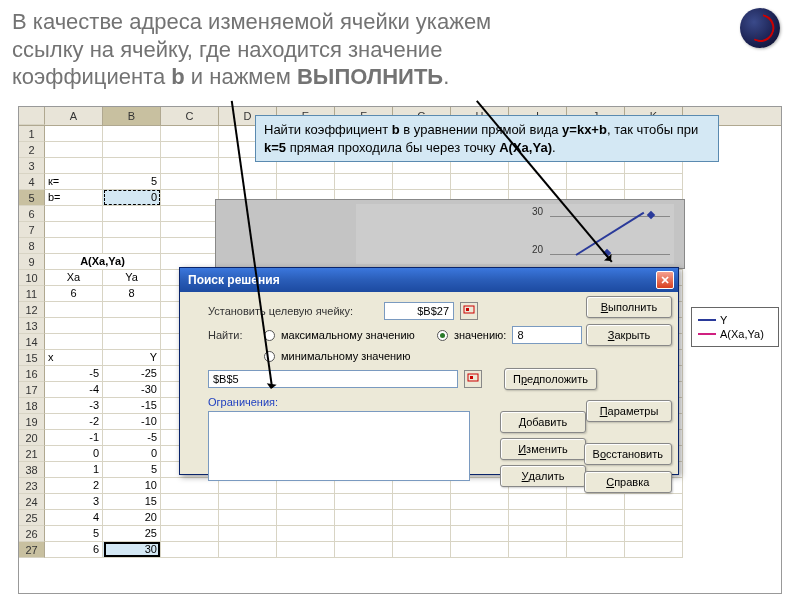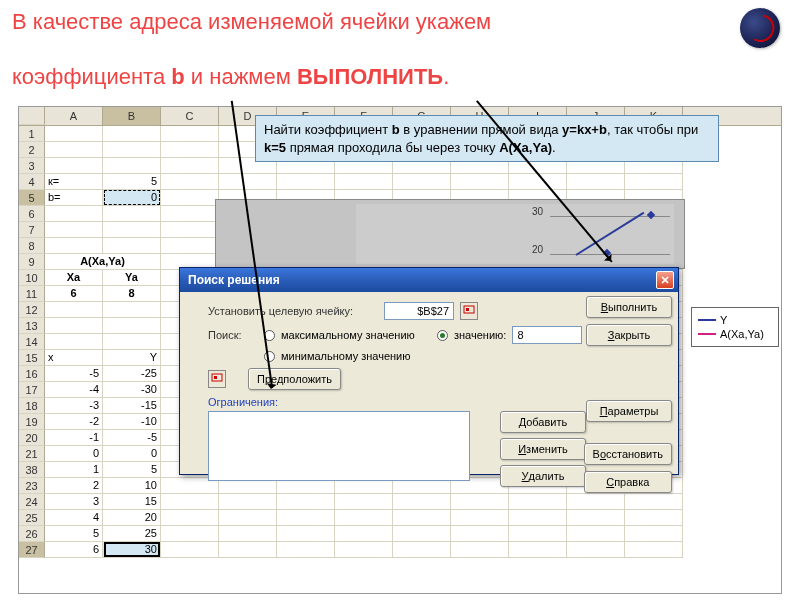--- a/index.html
+++ b/index.html
@@ -1,35 +1,35 @@
 <!DOCTYPE html>
 <html><head>
 <meta charset="utf-8">
 <style>
   * { box-sizing: border-box; margin: 0; padding: 0; }
   body { font-family: Arial, sans-serif; background: #fff; width: 800px; height: 600px; position: relative; overflow: hidden; }
   
-  .header-text { padding: 8px 12px 4px 12px; font-size: 22px; line-height: 1.25; color: #ef4444; }
+  .header-text { padding: 8px 12px 4px 12px; font-size: 22px; line-height: 1.25; color: #737373; }
   .header-text b { font-weight: bold; }
   
   .logo { position: absolute; top: 8px; right: 20px; width: 40px; height: 40px; border-radius: 50%; background: radial-gradient(circle at 35% 35%, #3a4a8a 0%, #1a2050 60%, #0a0a20 100%); box-shadow: 1px 1px 3px rgba(0,0,0,0.3); }
   .logo::after { content:""; position:absolute; top:8px; left:18px; width:14px; height:24px; border:2px solid #c00; border-left:none; border-radius:0 14px 14px 0; transform:rotate(20deg); }
   
   .sheet-area { position: absolute; top: 106px; left: 18px; right: 18px; bottom: 6px; border: 1px solid #999; background: #fff; font-size: 12px; }
   
   .colheads { display:flex; background:#e8e4d8; border-bottom:1px solid #b0a890; }
   .rowhead { width:26px; text-align:center; background:#e8e4d8; border-right:1px solid #b0a890; border-bottom:1px solid #d8d4c4; font-size:11px; line-height:16px; color:#333; }
   .ch { width:58px; text-align:center; border-right:1px solid #b0a890; font-size:11px; line-height:18px; color:#333; }
   .ch.sel { background:#c8c0a0; }
   
   .rows { }
   .row { display:flex; height:16px; }
   .cell { width:58px; border-right:1px solid #d8d4c4; border-bottom:1px solid #d8d4c4; padding:0 3px; text-align:right; font-size:11px; line-height:15px; }
   .cell.l { text-align:left; }
-  .cell.c { text-align:center;font-weight:bold; }
+  .cell.c { text-align:center; }
   .cell.bold { font-weight:bold; }
   .rowhead.sel { background:#c8c0a0; }
   .row.hl .cell.bcol { background:#d4e8f4; }
   
   .marquee { position:absolute; border:1.5px dashed #000; pointer-events:none; }
   
   .task-box { position:absolute; background:#d4e8f4; border:1px solid #5a8ab0; padding:5px 8px; font-size:13px; line-height:1.35; }
   .task-box b { font-weight:bold; }
   
   .chart-bg { position:absolute; background:#c4c4c4; border:1px solid #888; }
@@ -61,21 +61,21 @@
   .mid-btns { display:flex; flex-direction:column; gap:5px; }
   
   .arrow-line { position:absolute; background:#000; height:1.5px; transform-origin:left center; pointer-events:none; }
   .arrow-head { position:absolute; width:0; height:0; border:5px solid transparent; pointer-events:none; }
 </style>
 </head>
 <body>
 
 <div class="header-text">
   <span>В качестве адреса изменяемой ячейки укажем</span><br>
-  <br>
+  <span>ссылку на ячейку, где находится значение</span><br>
   <span>коэффициента </span><b>b</b><span> и нажмем </span><b>ВЫПОЛНИТЬ</b><span>.</span>
 </div>
 
 <div class="logo"></div>
 
 <div class="sheet-area">
   <div class="colheads">
     <div class="rowhead">&nbsp;</div>
     <div class="ch">A</div>
     <div class="ch sel">B</div>
@@ -509,32 +509,33 @@
         <span class="dlg-label" style="width:170px;">Установить целевую ячейку:</span>
         <input class="dlg-input" style="width: 70px; text-align: right;" value="$B$27">
         <span class="refbtn">
             <svg viewBox="0 0 12 12">
               <rect x="1" y="1" width="10" height="7" fill="none" stroke="#c00" stroke-width="1"></rect>
               <rect x="3" y="3" width="3" height="3" fill="#c00"></rect>
             </svg>
           </span>
       </div>
       <div class="dlg-row">
-        <span class="dlg-label" style="width:50px;">Поиск:</span>
+        <span class="dlg-label" style="width:50px;">Найти:</span>
         <span class="radio"></span>
         <span style="width:150px;">максимальному значению</span>
         <span class="radio on"></span>
         <span>значению:</span>
         <input class="dlg-input" style="width: 70px;" value="8">
       </div>
       <div class="dlg-row" style="margin-left:56px;">
         <span class="radio"></span>
         <span>минимальному значению</span>
       </div>
       <div class="dlg-row">
+        <input class="dlg-input" style="width: 250px;" value="$B$5">
         <span class="refbtn">
             <svg viewBox="0 0 12 12">
               <rect x="1" y="1" width="10" height="7" fill="none" stroke="#c00" stroke-width="1"></rect>
               <rect x="3" y="3" width="3" height="3" fill="#c00"></rect>
             </svg>
           </span>
         <span style="width:10px;"></span>
         <button class="btn">
             <span>П</span>
             <u>р</u>

